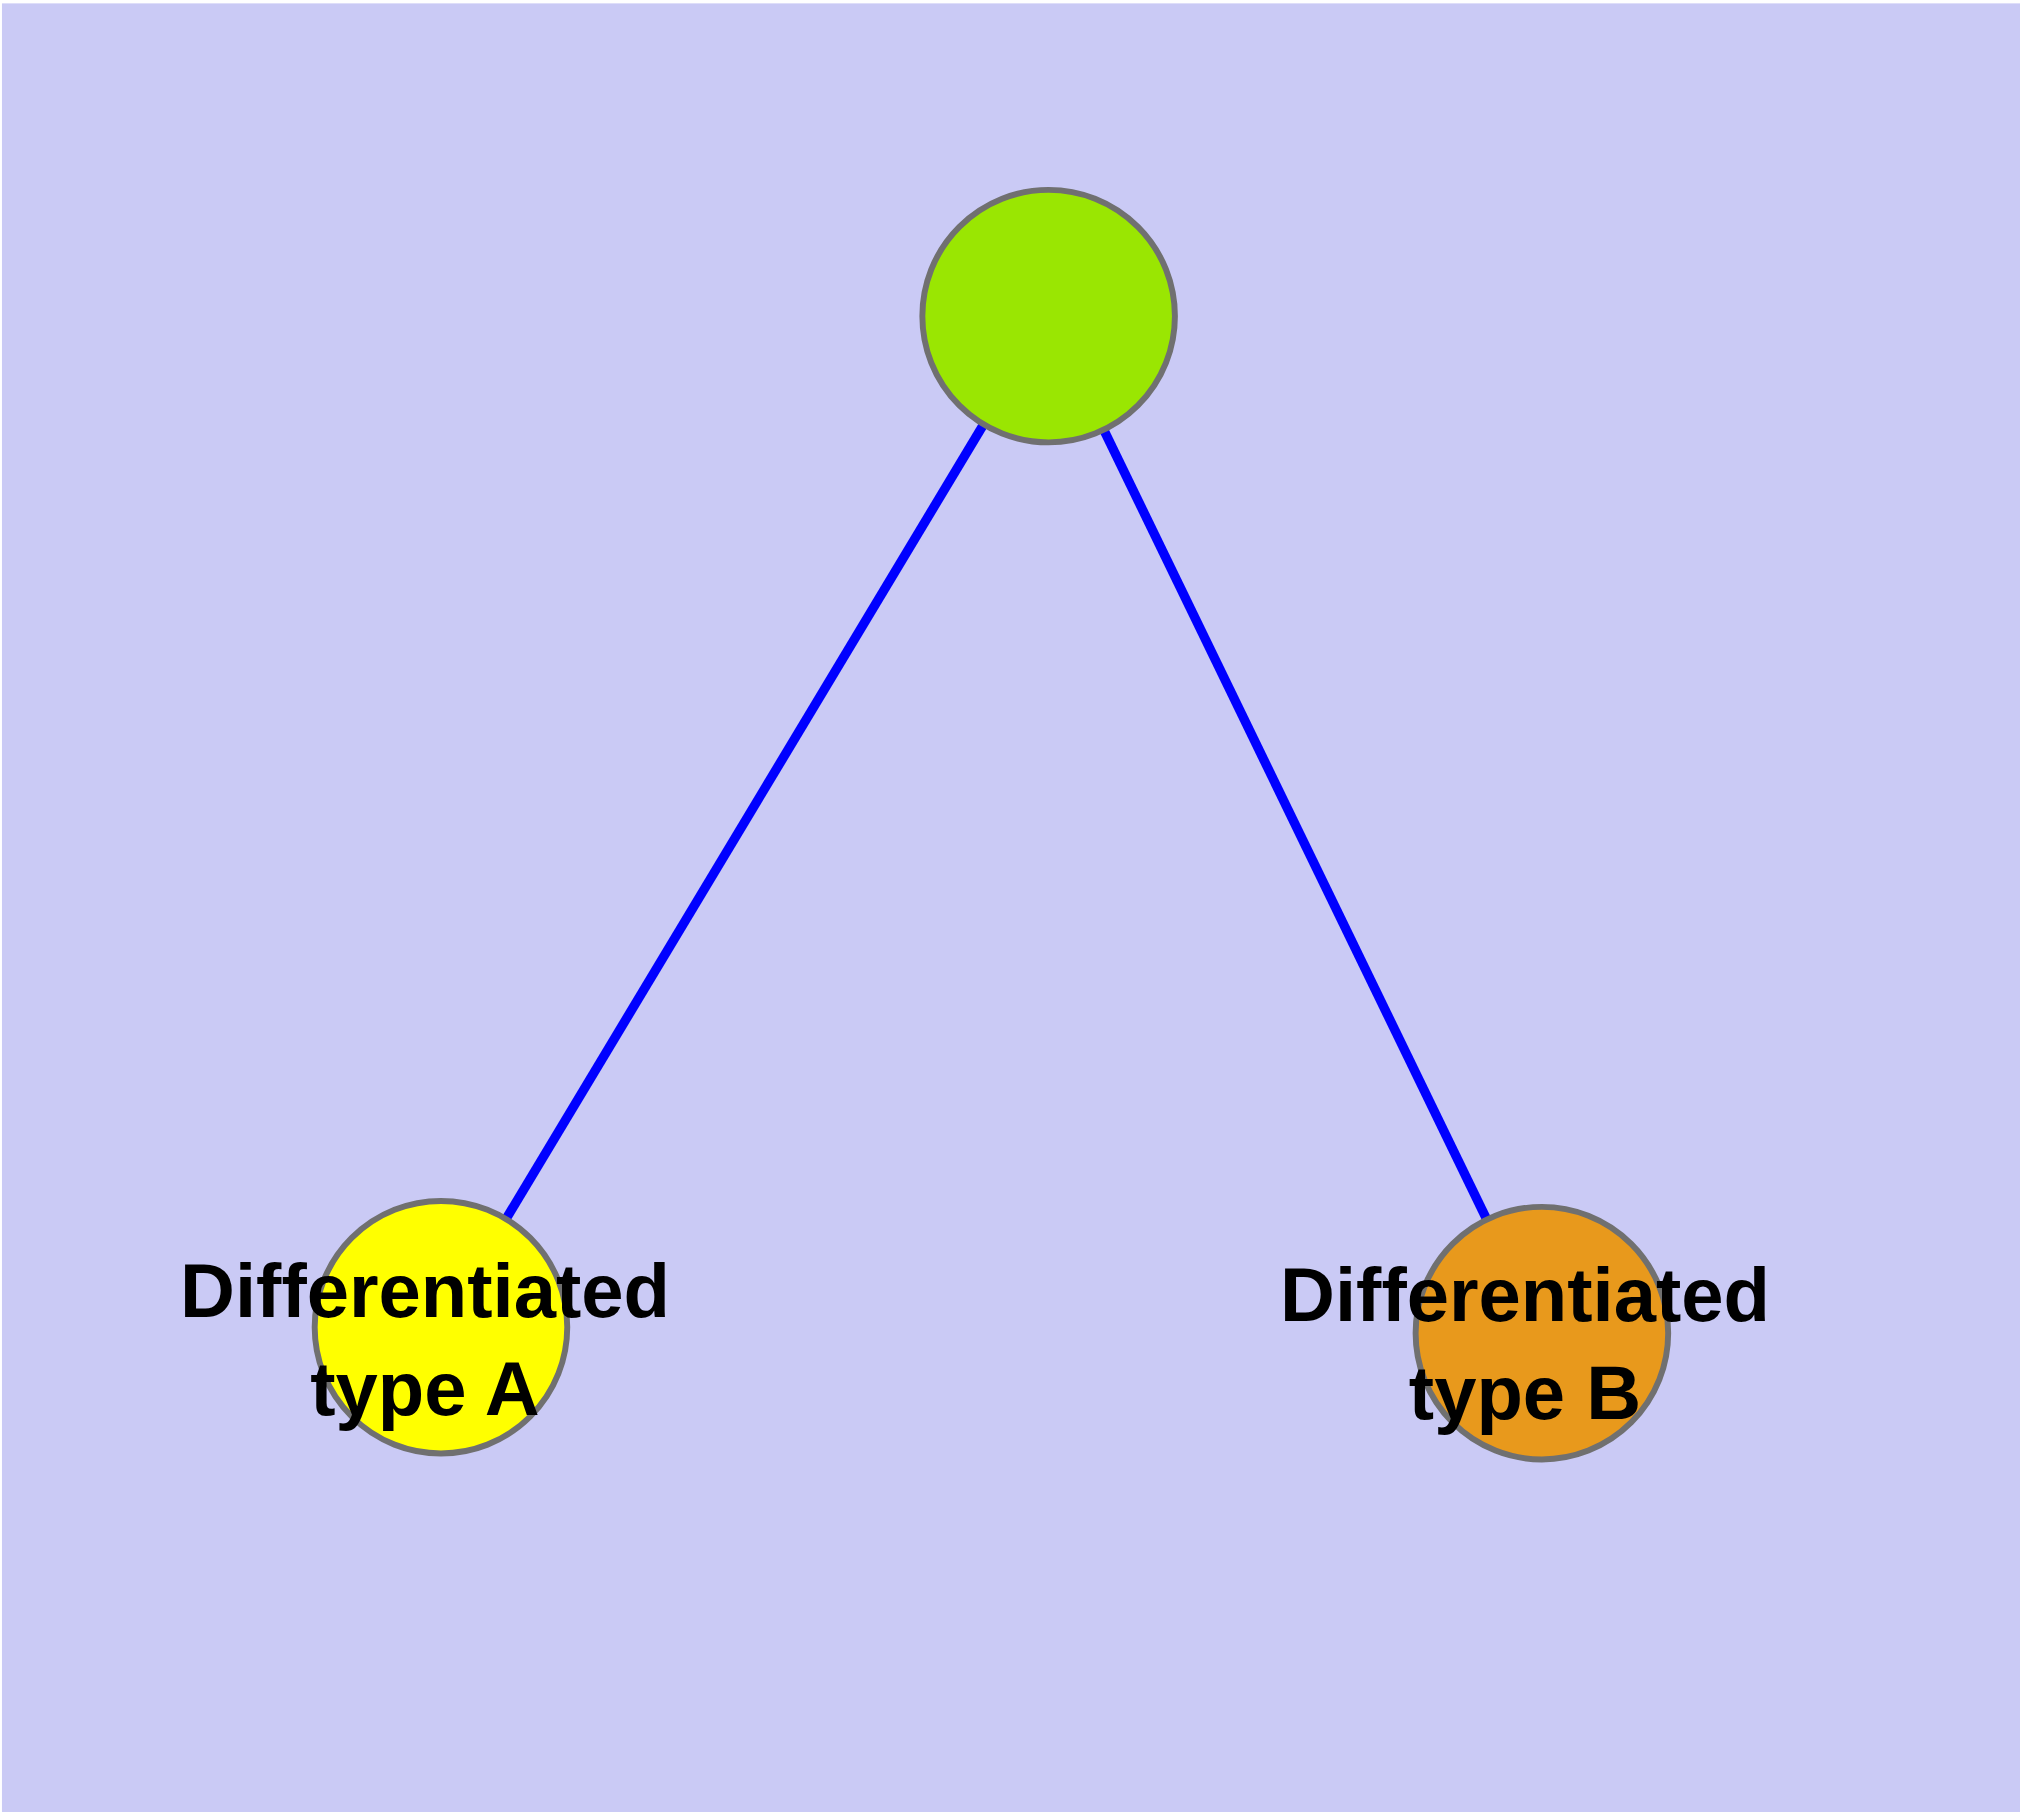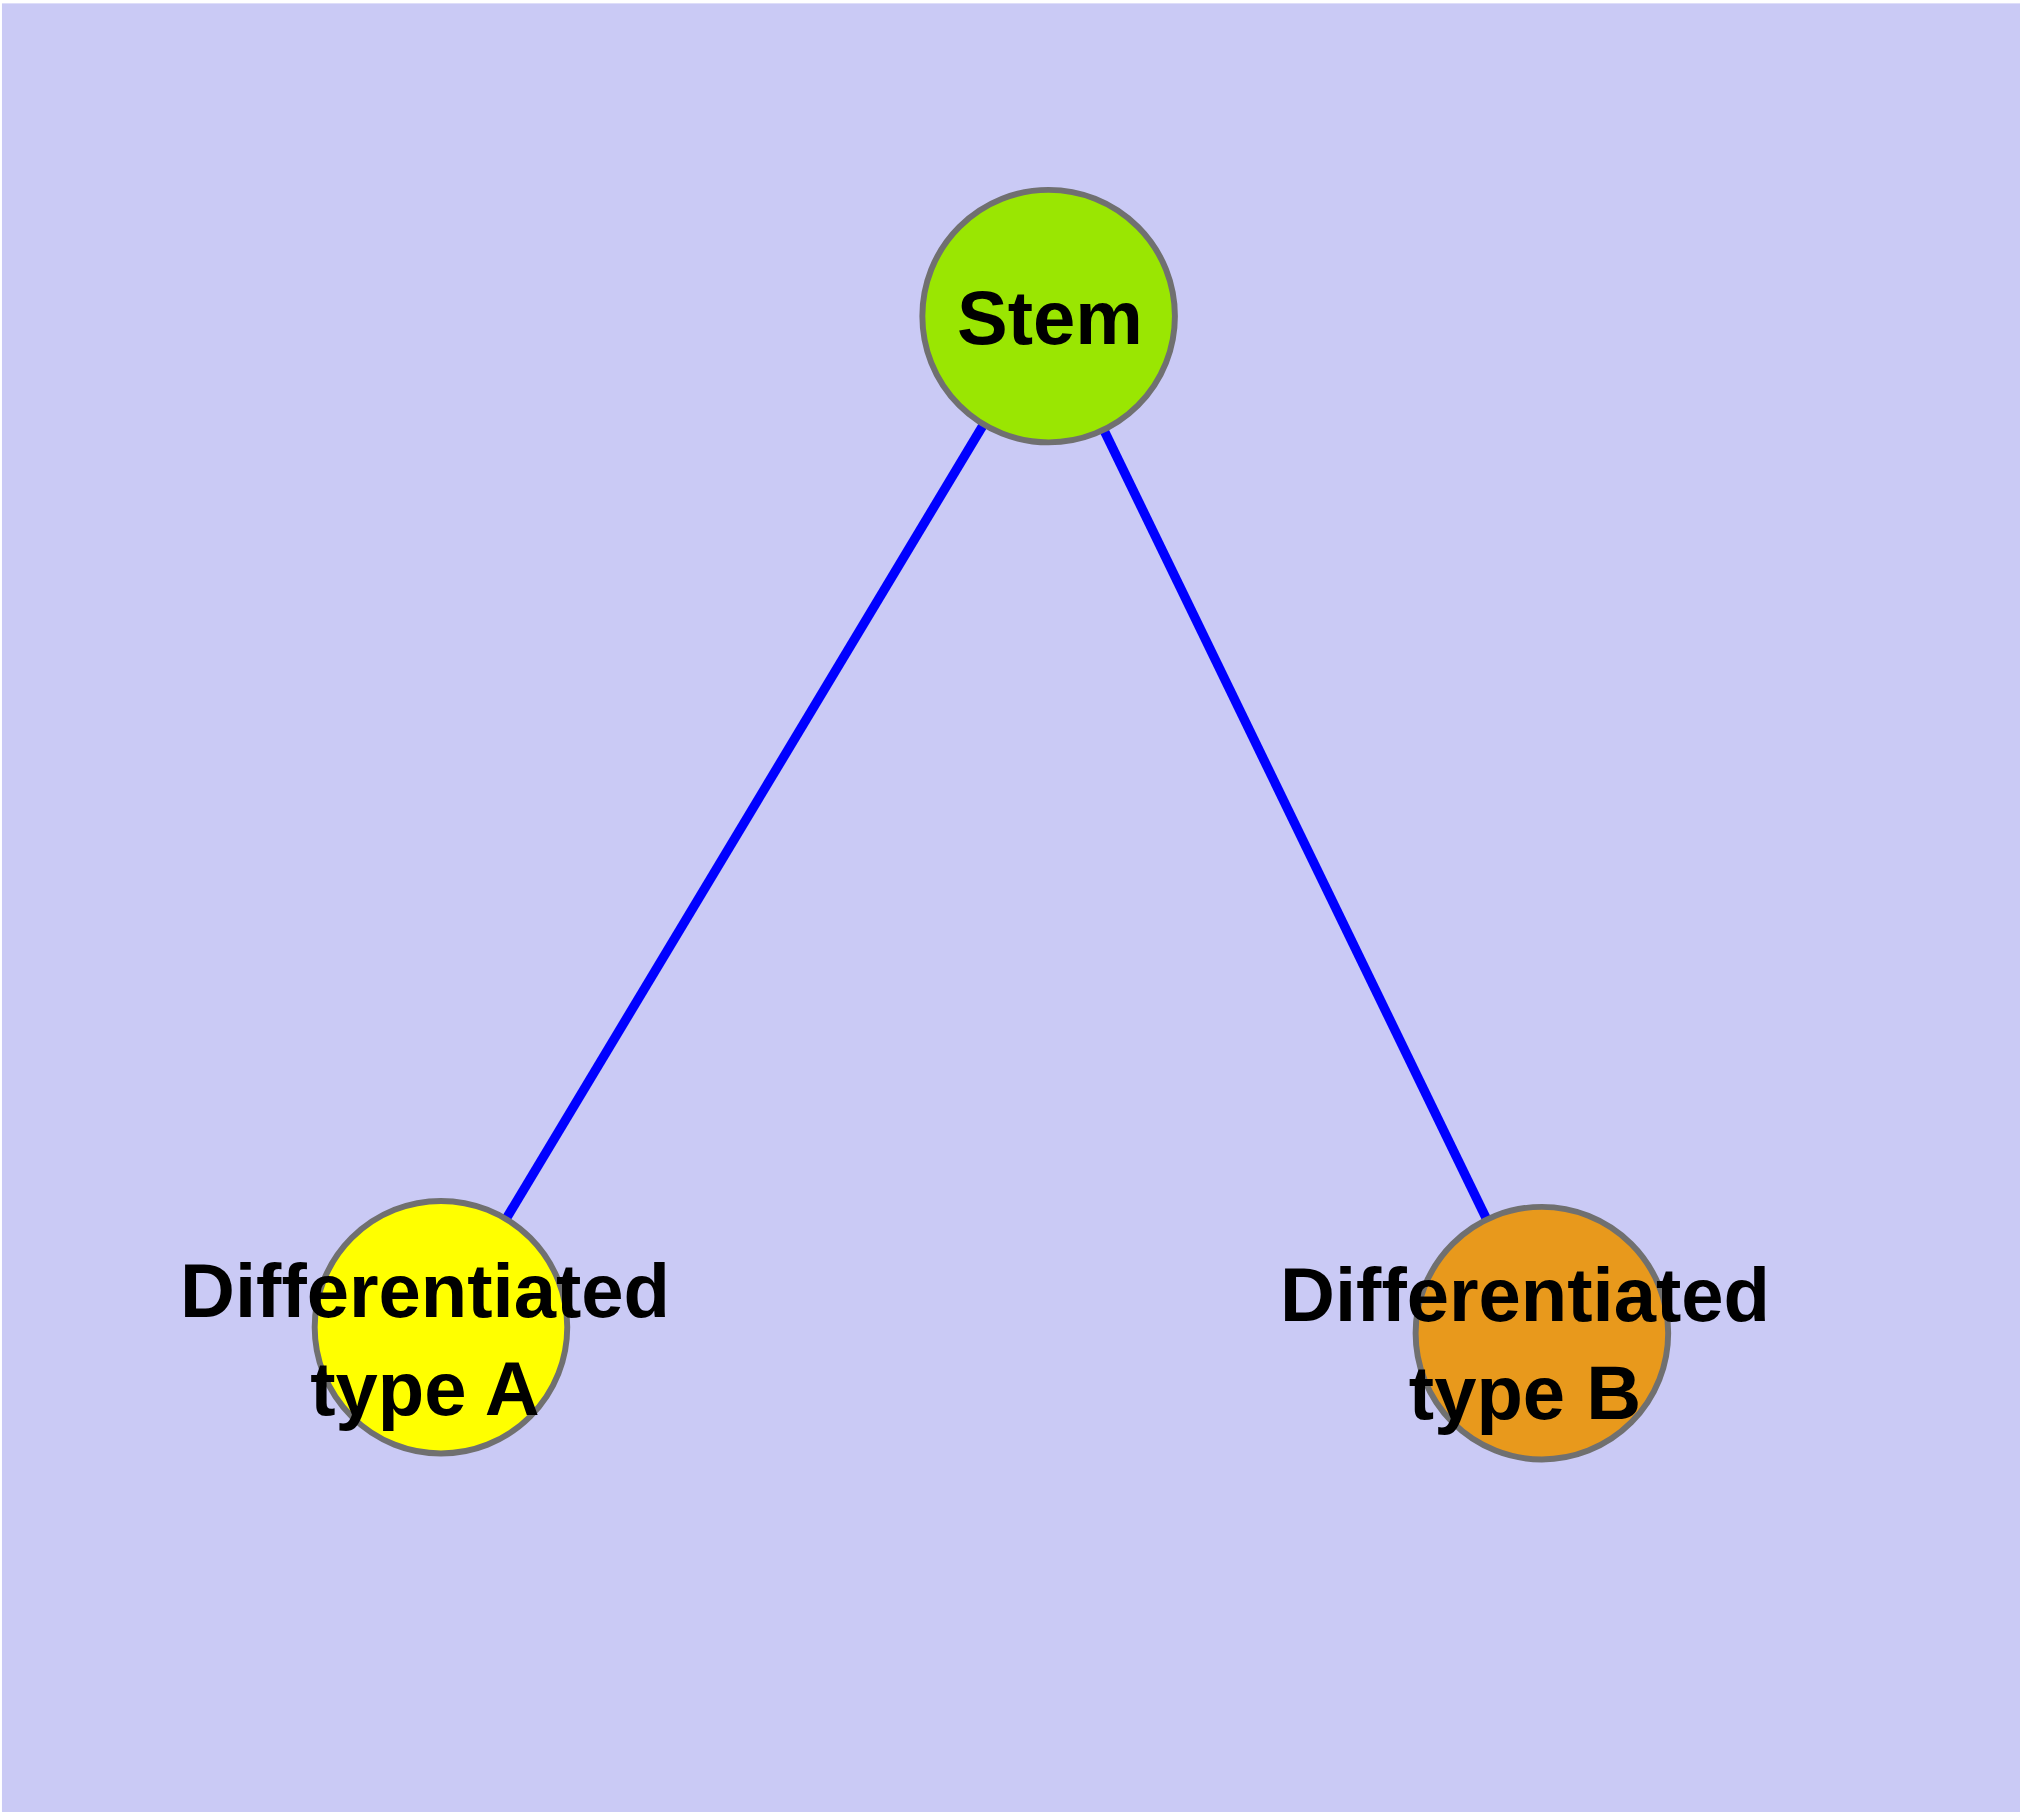--- a/index.html
+++ b/index.html
@@ -58,21 +58,20 @@
     <rect x="2" y="4" width="2382" height="2134" fill="#cacaf5"></rect>
 
     <line class="edge" x1="1237" y1="373" x2="520" y2="1566" stroke="#0000ff"></line>
     <line class="edge" x1="1237" y1="373" x2="1819" y2="1573" stroke="#0000ff"></line>
 
     <circle class="node" cx="1237" cy="373" r="149" fill="#9ae602"></circle>
     <circle class="node" cx="520" cy="1566" r="149" fill="#ffff00"></circle>
     <circle class="node" cx="1819" cy="1573" r="149" fill="#e8991c"></circle>
   </svg>
 
-  <div class="node-label label-stem">Stem</div>
 
   <div class="node-label label-type-a">Differentiated
 type A</div>
 
   <div class="node-label label-type-b">Differentiated
 type B</div>
 </div>
 
 
 </body></html>

